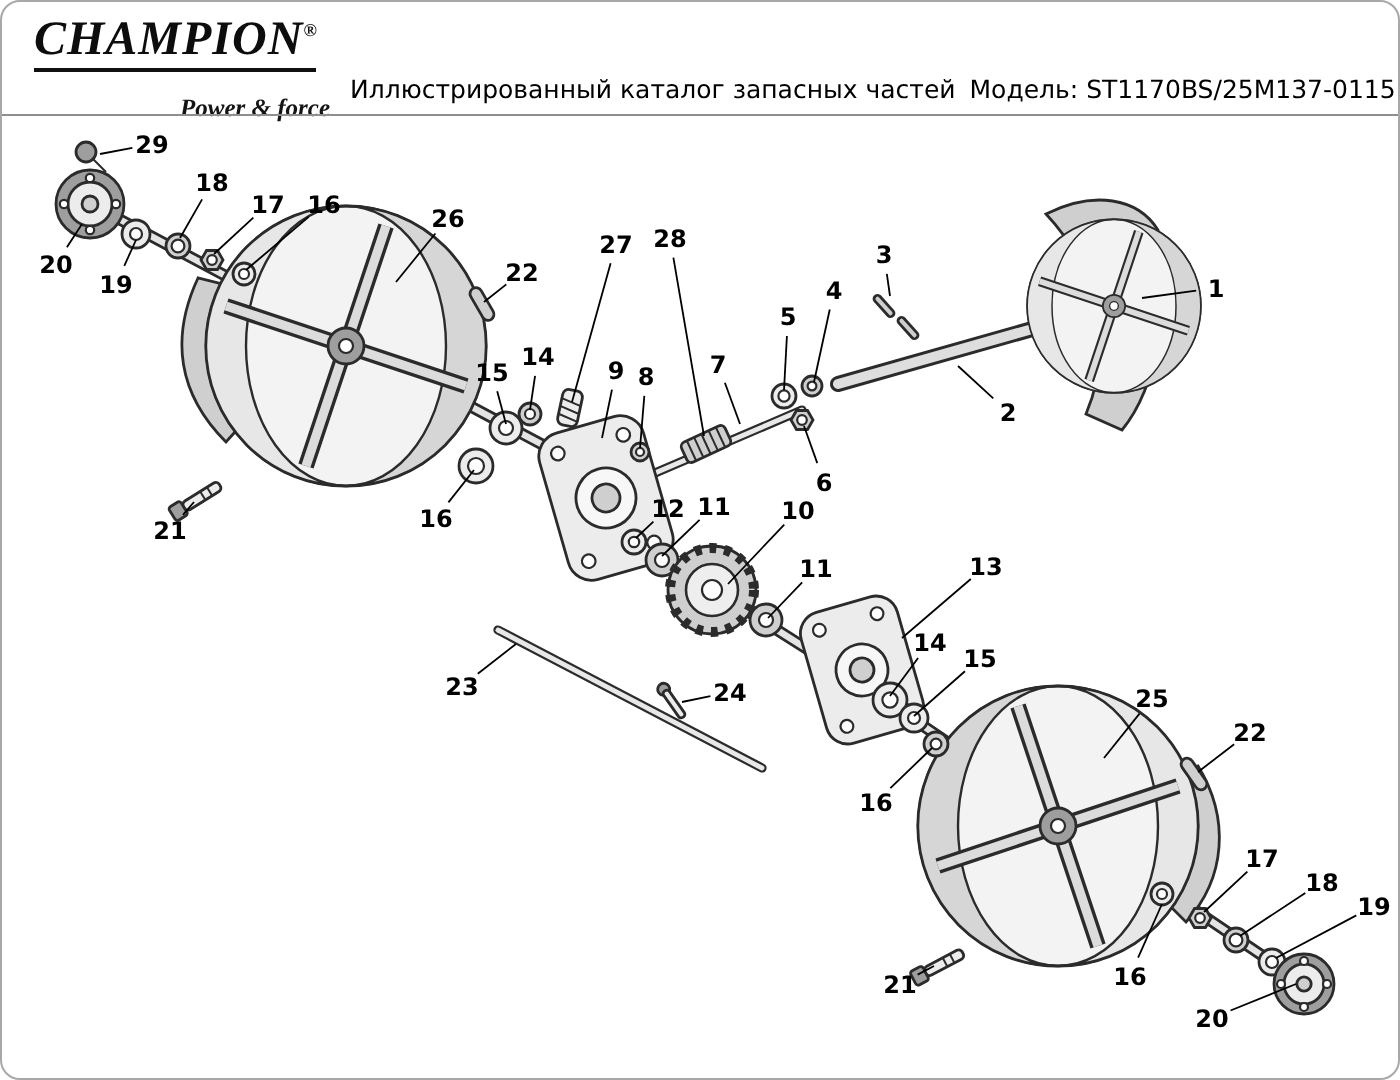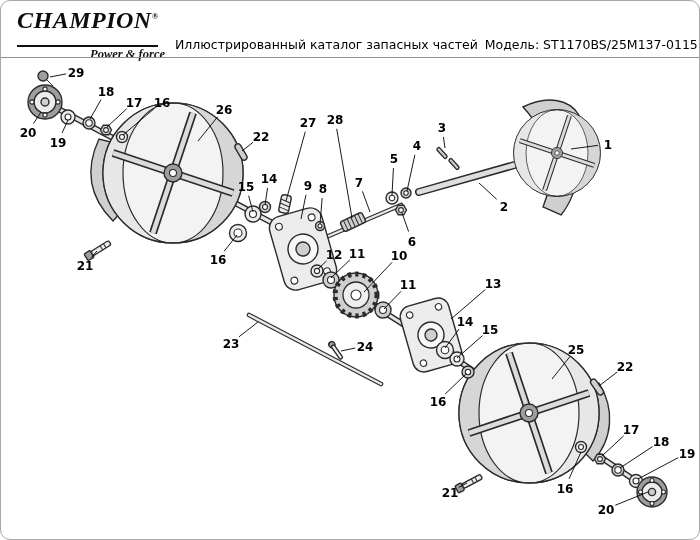--- a/index.html
+++ b/index.html
@@ -19,28 +19,28 @@
   .logo {
     position:absolute; left:16px; top:7px; width:152px;
   }
   .brand {
     font-family:"Liberation Serif", serif;
     font-style:italic; font-weight:bold;
     font-size:24px; line-height:1.05;
     letter-spacing:0.5px; color:#0d0d0d;
     display:inline-block;
     border-bottom:2.5px solid #101010;
-    padding-bottom:12px;
+    padding-bottom:1px;
   }
   .brand .reg { font-size:9px; vertical-align:super; letter-spacing:0; }
   .tagline {
     font-family:"Liberation Serif", serif;
     font-style:italic; font-weight:bold;
     font-size:12.5px; color:#141414;
-    text-align:right; margin-top:0; padding-right:4px;
+    text-align:right; margin-top:11px; padding-right:4px;
   }
   .title-line {
     position:absolute; left:174px; top:36px;
     font-size:12.5px; color:#000; white-space:nowrap;
   }
   .title-line .model { margin-left:7px; }
   .header-divider {
     position:absolute; left:0; right:0; top:56px;
     border-top:1px solid #8f8f8f;
   }

